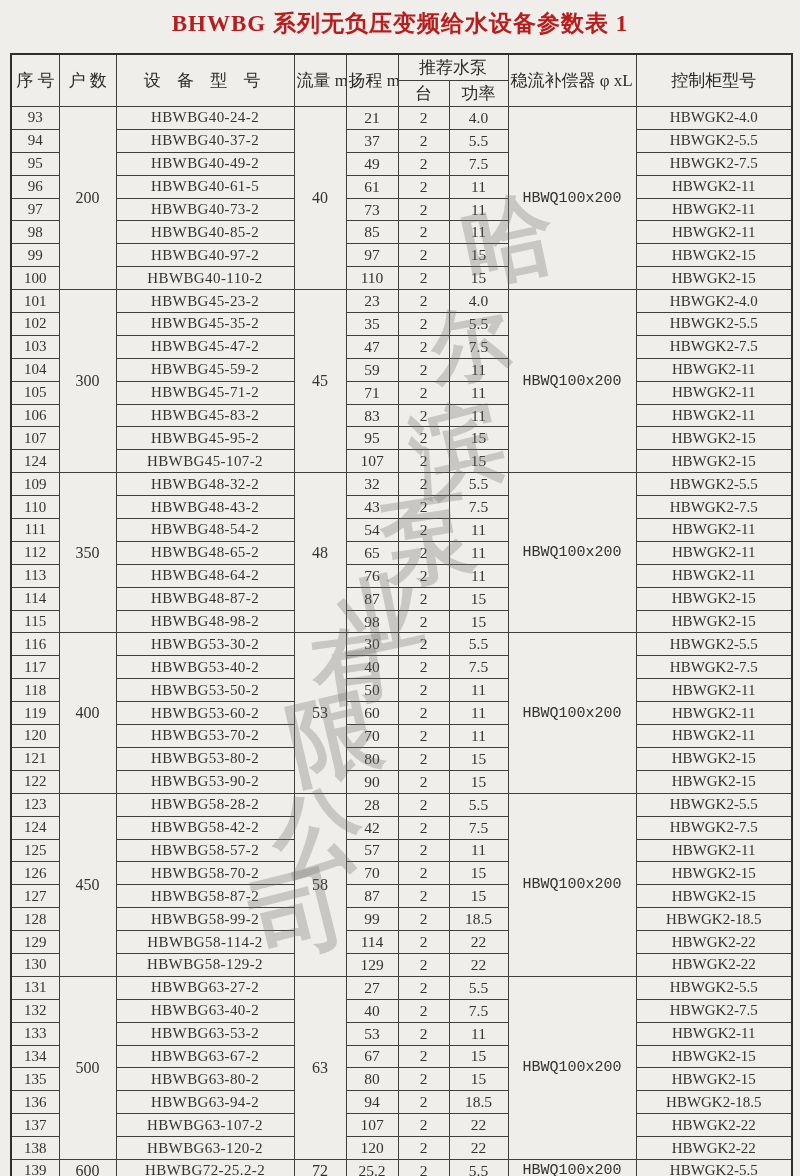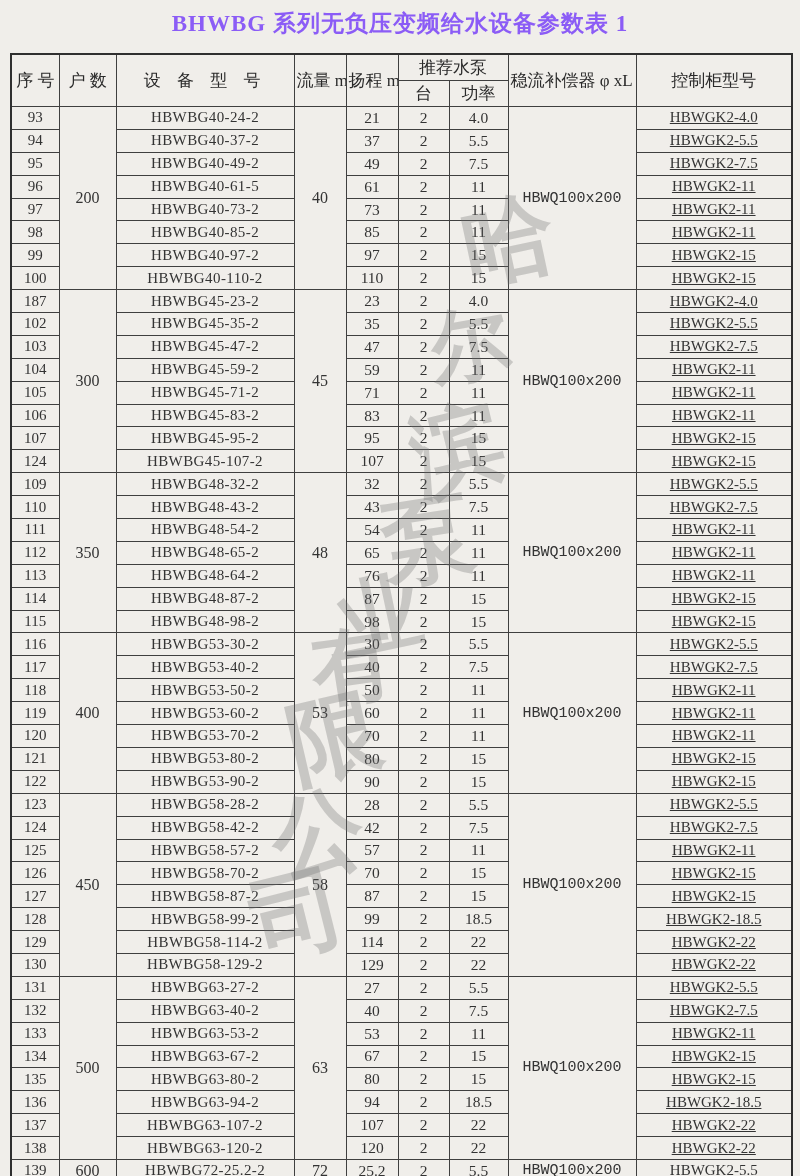--- a/index.html
+++ b/index.html
@@ -8,21 +8,21 @@
     background:#f0eeea;
     font-family:"Liberation Serif","DejaVu Serif",serif;
     color:#2e2e2e;
     position:relative;
     overflow:hidden;
   }
   .page{position:absolute;inset:0;}
   .title{
     position:absolute;top:8px;left:0;width:100%;
     text-align:center;
-    font-size:23px;font-weight:bold;color:#8b5cf6;
+    font-size:23px;font-weight:bold;color:#b91c1c;
     letter-spacing:1px;
     font-family:"Liberation Serif","DejaVu Serif",serif;
   }
   table.spec{
     position:absolute;left:10px;top:42px;
     width:781px;
     border-collapse:collapse;
     table-layout:fixed;
     background:transparent;
   }
@@ -48,21 +48,21 @@
   tbody td{
     height:21.9px;
     font-size:15.5px;
     color:#333;
   }
   td.serial-cell{font-size:15px;}
   td.model-cell{font-size:15px;letter-spacing:.4px;}
   td.households-cell{font-size:16px;}
   td.flow-cell{font-size:16px;}
   td.compensator-cell{font-size:15px;font-family:Liberation Mono, monospace;}
-  td.cabinet-cell{font-size:15px;text-decoration:underline;}
+  td.cabinet-cell{font-size:15px;}
   
   .watermark{
     position:absolute;inset:0;
     pointer-events:none;
     z-index:5;
   }
   .watermark span{
     position:absolute;
     font-size:92px;
     font-weight:bold;
@@ -181,21 +181,21 @@
         </tr>
         <tr>
           <td class="serial-cell">100</td>
           <td class="model-cell">HBWBG40-110-2</td>
           <td class="head-cell">110</td>
           <td class="pump-units-cell">2</td>
           <td class="pump-power-cell">15</td>
           <td class="cabinet-cell">HBWGK2-15</td>
         </tr>
         <tr>
-          <td class="serial-cell">187</td>
+          <td class="serial-cell">101</td>
           <td class="households-cell" rowspan="8">300</td>
           <td class="model-cell">HBWBG45-23-2</td>
           <td class="flow-cell" rowspan="8">45</td>
           <td class="head-cell">23</td>
           <td class="pump-units-cell">2</td>
           <td class="pump-power-cell">4.0</td>
           <td class="compensator-cell" rowspan="8">HBWQ100x200</td>
           <td class="cabinet-cell">HBWGK2-4.0</td>
         </tr>
         <tr>

